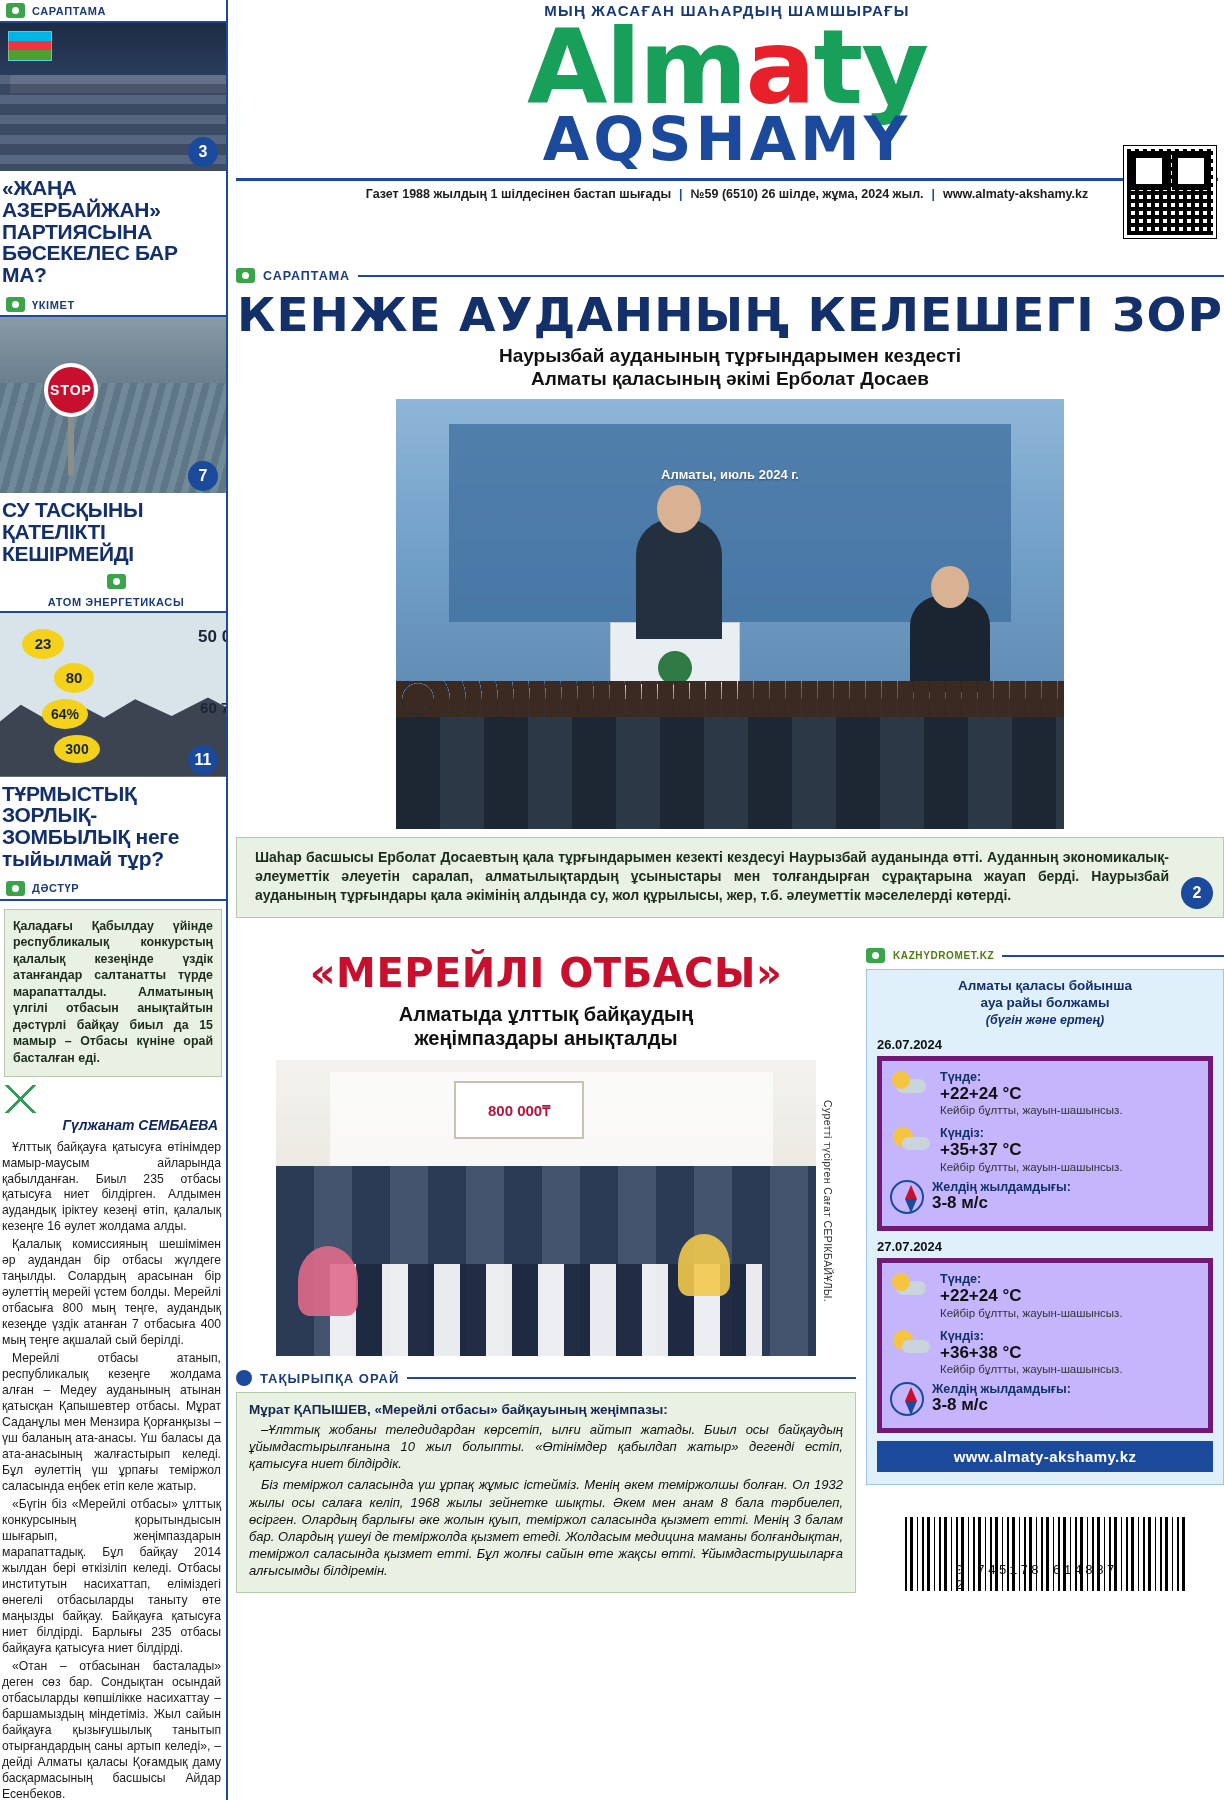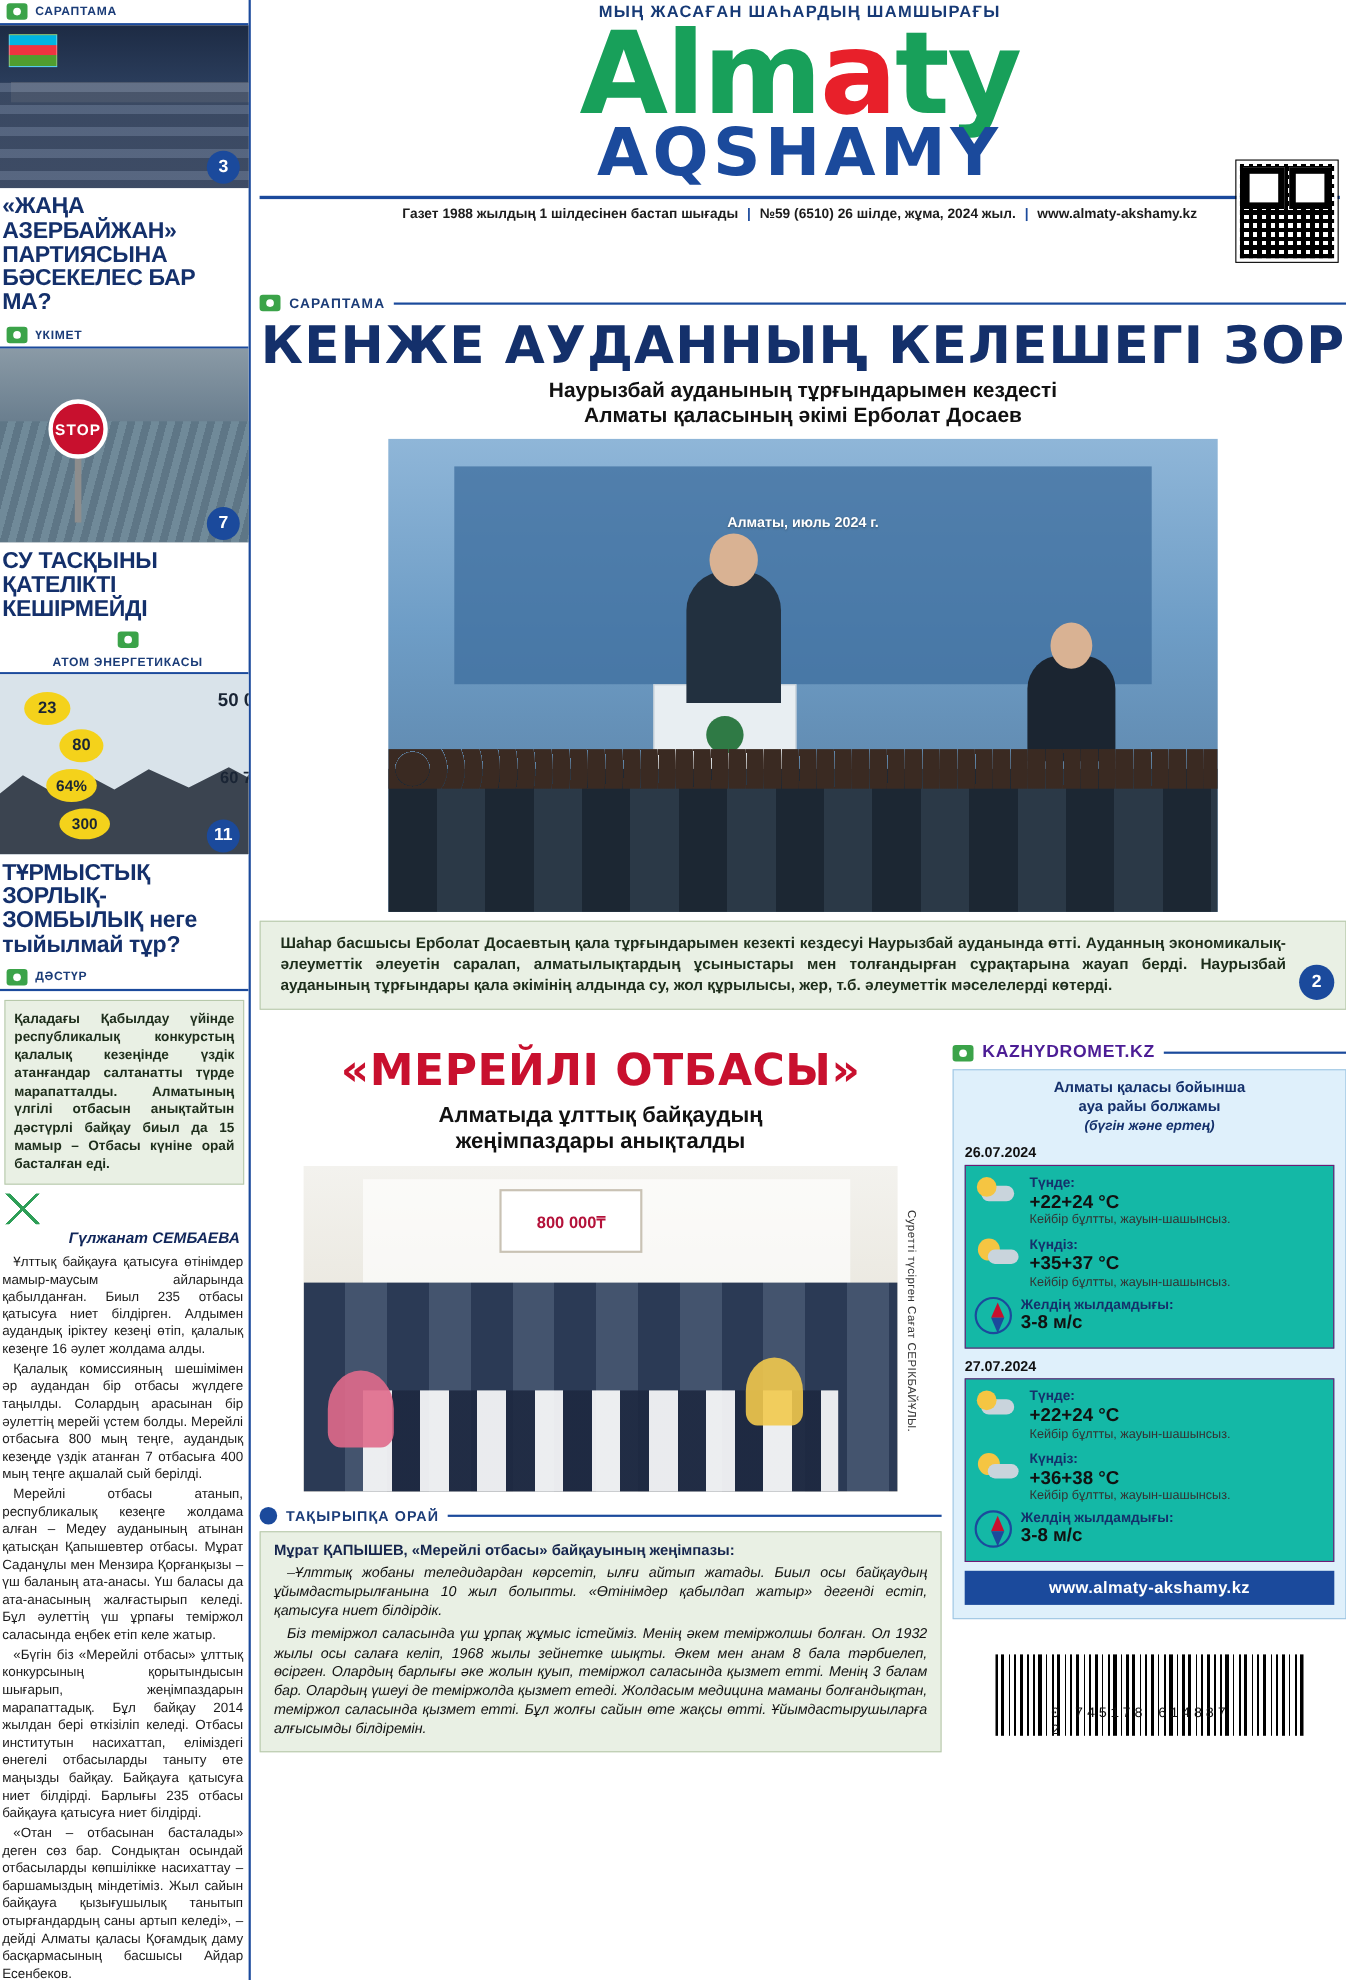--- a/index.html
+++ b/index.html
@@ -155,21 +155,21 @@
   .sec-rule{height:2px;background:#1b4a9c;flex:1;}
   .lead-head{
     text-align:center;font-size:47px;line-height:1.02;font-weight:bold;color:#14306b;
     letter-spacing:1px;padding:4px 0 2px;
     font-family:"DejaVu Sans", sans-serif;
   }
   .lead-sub{
     text-align:center;font-size:19px;line-height:1.2;font-weight:bold;color:#111;padding:4px 0 8px;
   }
   .lead-photo{
-    position:relative;width:754px;height:430px;margin:0 auto;overflow:hidden;
+    position:relative;width:668px;height:430px;margin:0 auto;overflow:hidden;
     background:linear-gradient(180deg,#8fb6d8 0%,#6e9dc6 40%,#54799c 100%);
   }
   .lead-photo .screen{position:absolute;left:8%;top:6%;width:84%;height:46%;background:#3e6e9e;opacity:.75;}
   .lead-photo .caption-ovl{
     position:absolute;left:50%;transform:translateX(-50%);top:16%;
     color:#fff;font-size:13px;font-weight:bold;text-shadow:0 1px 2px #0006;
   }
   .lead-photo .podium{position:absolute;left:32%;top:52%;width:130px;height:110px;background:#e8eef2;border:1px solid #c3ced6;}
   .lead-photo .podium:after{content:"";position:absolute;left:50%;top:28px;transform:translateX(-50%);
     width:34px;height:34px;border-radius:50%;background:#2f7a45;}
@@ -235,27 +235,27 @@
   .mid-tagbar .rule{flex:1;height:2px;background:#1b4a9c;}
   .mid-box{
     background:#e9f0e4;border:1px solid #b7c9ab;padding:9px 12px;margin-top:2px;
   }
   .mid-box .lead-line{font-size:13.5px;font-weight:bold;color:#15254d;margin-bottom:4px;}
   .mid-box p{margin:0 0 4px;font-size:13px;line-height:1.32;font-style:italic;text-align:justify;text-indent:12px;}
 
   
   .rightcol{ position:absolute; left:866px; top:944px; width:358px; }
   .kh-tag{display:flex;align-items:center;gap:8px;padding:4px 0 6px;}
-  .kh-tag .label{font-size:16px;font-weight:bold;letter-spacing:.6px;color:#4c1d95;}
+  .kh-tag .label{font-size:10px;font-weight:bold;letter-spacing:.6px;color:#4d7c0f;}
   .kh-tag .rule{flex:1;height:2px;background:#1b4a9c;}
   .wx-card{background:#dff0fb;border:1px solid #9fc6e3;padding:8px 10px 12px;}
   .wx-title{text-align:center;font-size:13.5px;font-weight:bold;color:#14306b;line-height:1.25;}
   .wx-title em{font-style:italic;font-weight:bold;font-size:12.5px;}
   .wx-date{font-size:13px;font-weight:bold;color:#111;margin:8px 0 4px;}
-  .wx-block{background:#14b8a6;border:1px solid #701a75;padding:6px 8px;margin-bottom:6px;}
+  .wx-block{background:#c4b5fd;border:5px solid #701a75;padding:6px 8px;margin-bottom:6px;}
   .wx-row{display:flex;gap:8px;align-items:flex-start;margin-bottom:6px;}
   .wx-icon{width:42px;height:34px;flex:none;position:relative;}
   .ic-cloud:before{content:"";position:absolute;left:6px;top:12px;width:30px;height:14px;background:#c9d4dc;border-radius:9px;}
   .ic-cloud:after{content:"";position:absolute;left:2px;top:4px;width:18px;height:18px;background:#f5c542;border-radius:50%;}
   .ic-sun:before{content:"";position:absolute;left:3px;top:4px;width:20px;height:20px;background:#f5c542;border-radius:50%;}
   .ic-sun:after{content:"";position:absolute;left:12px;top:14px;width:28px;height:13px;background:#c9d4dc;border-radius:8px;}
   .ic-wind{border:2px solid #1b4a9c;border-radius:50%;width:34px;height:34px;}
   .ic-wind:before{content:"";position:absolute;left:13px;top:3px;width:0;height:0;
     border-left:6px solid transparent;border-right:6px solid transparent;border-bottom:14px solid #c8102e;}
   .ic-wind:after{content:"";position:absolute;left:13px;top:17px;width:0;height:0;

